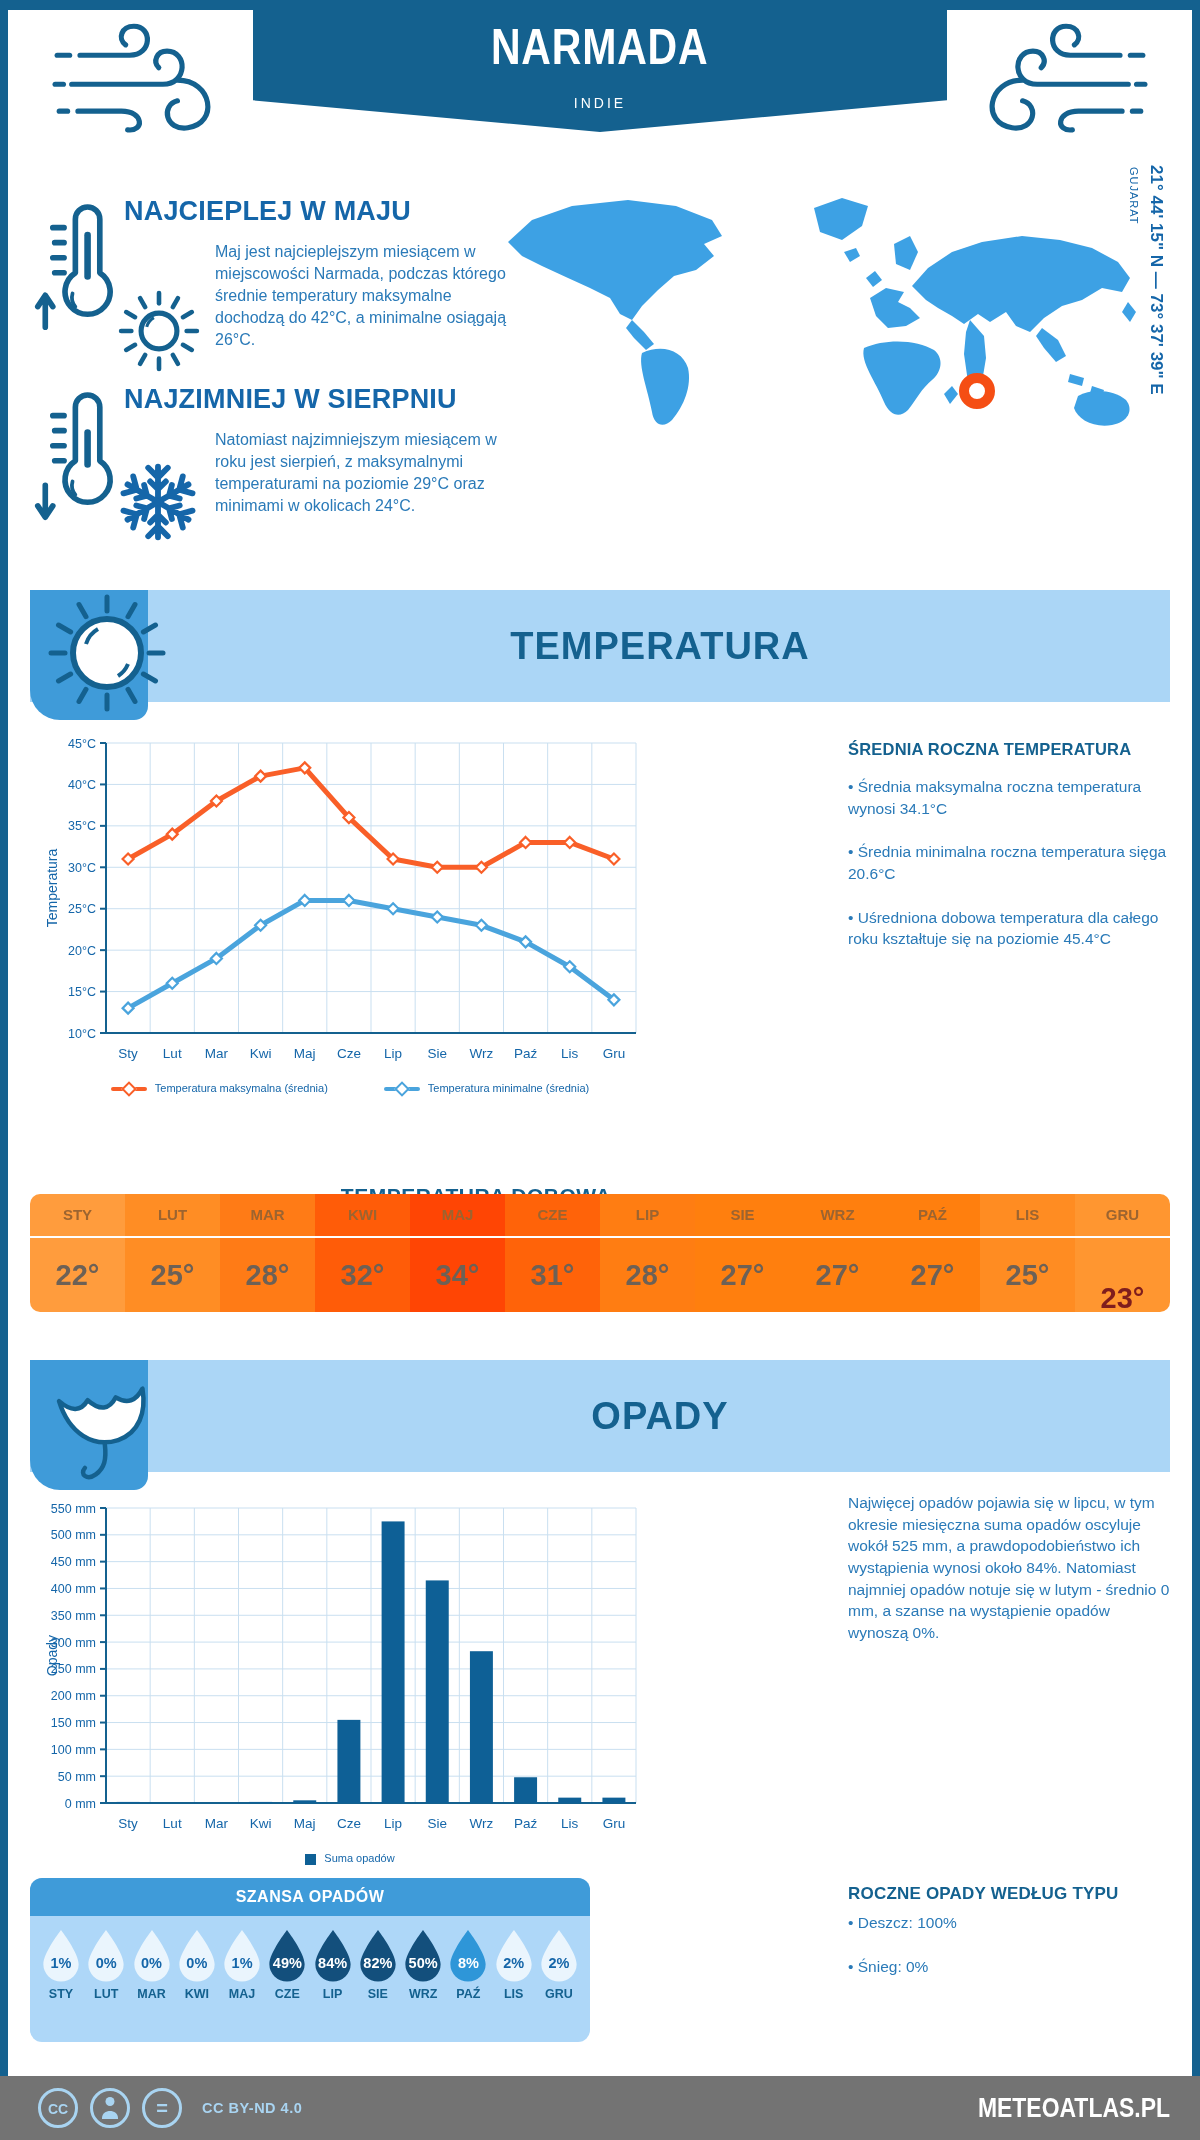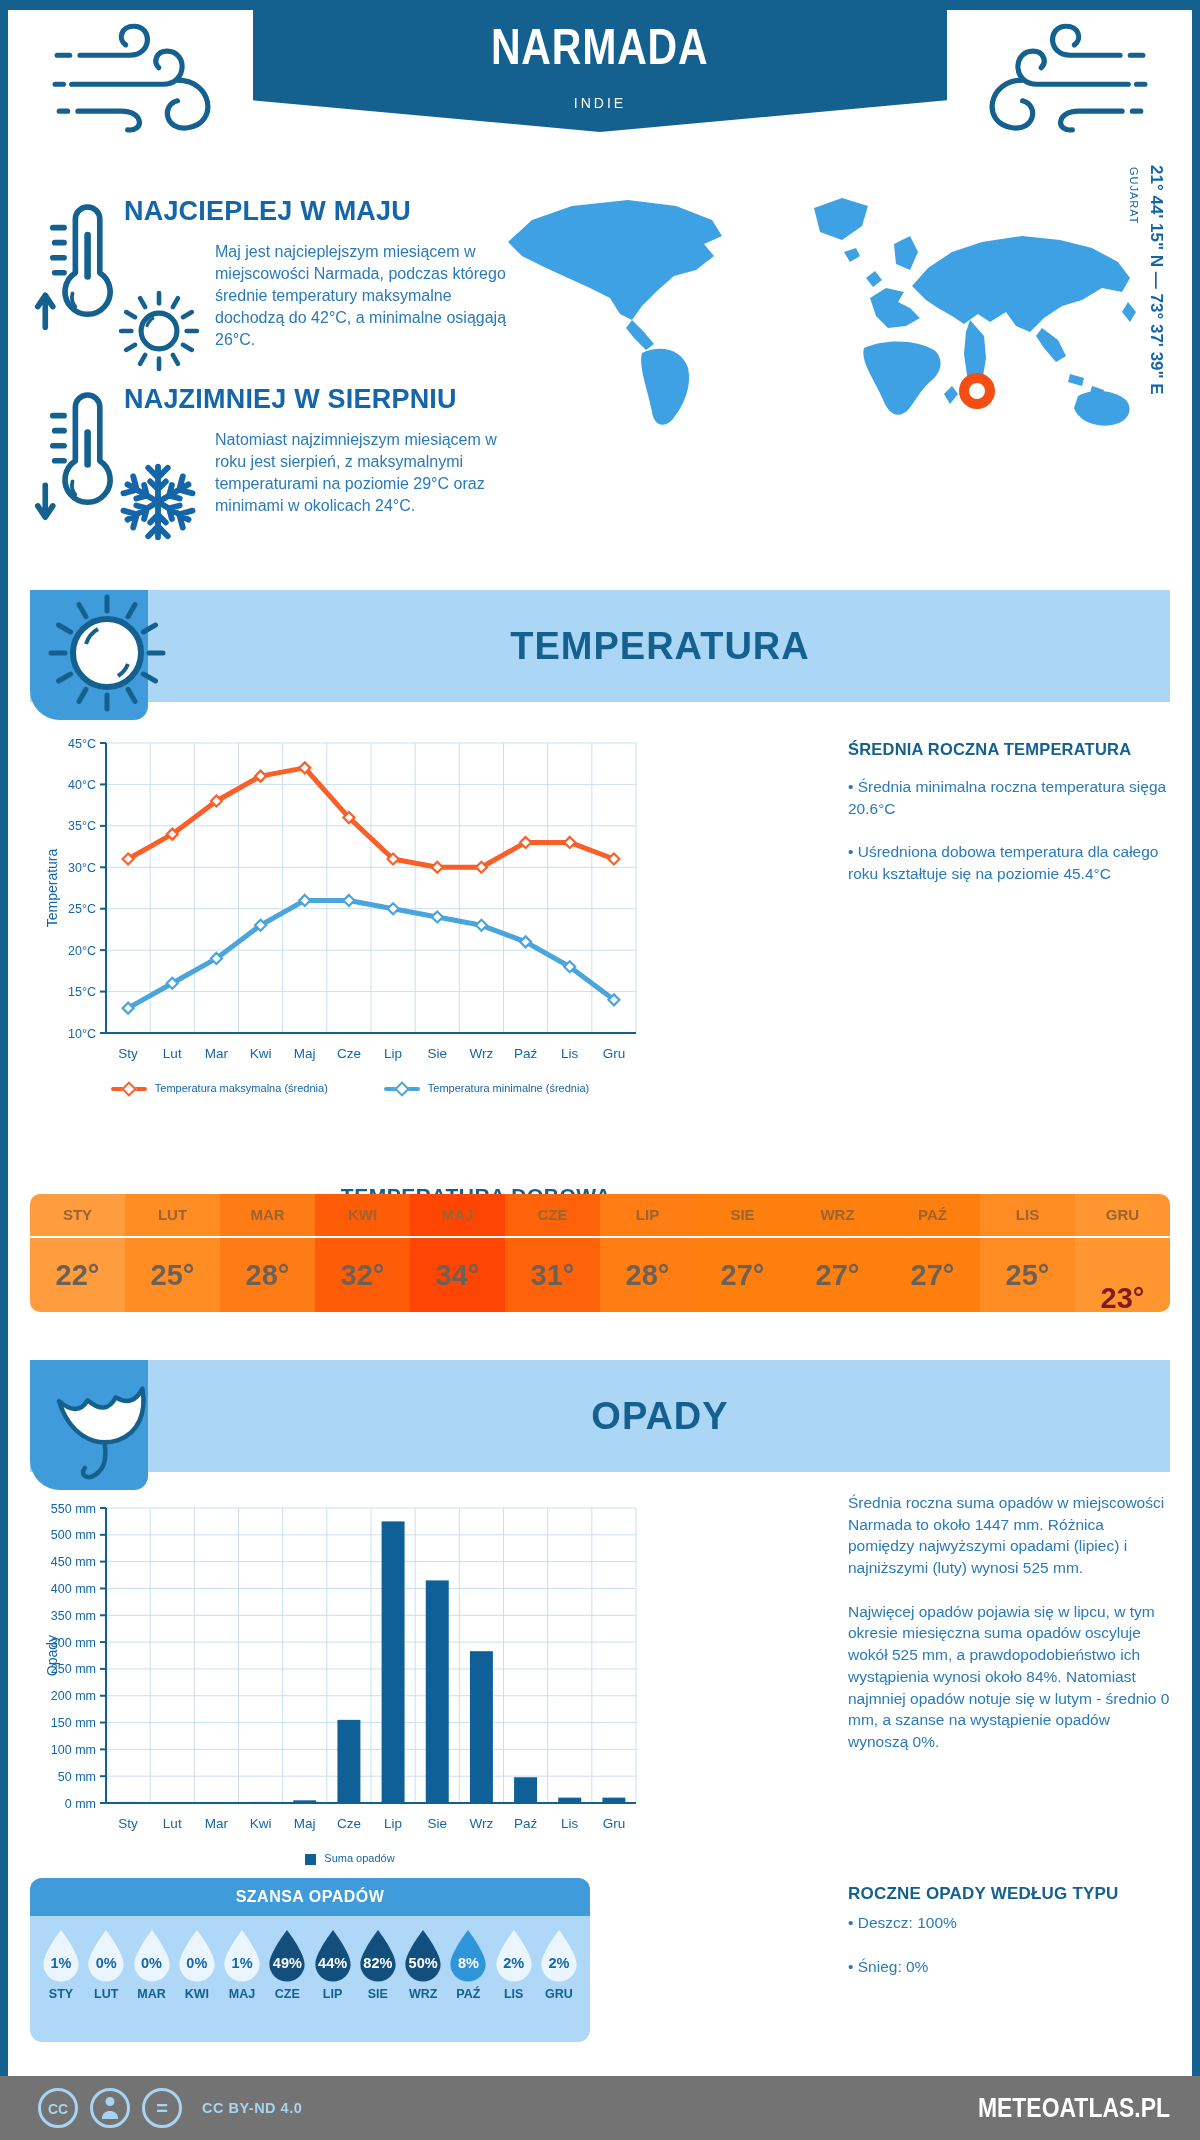--- a/index.html
+++ b/index.html
@@ -294,20 +294,21 @@
     <span>
       <span class="lswatch" style="background: rgb(249, 95, 40); border-color: rgb(249, 95, 40);"><i></i></span><span>Temperatura maksymalna (średnia)</span>
     </span>
     <span>
       <span class="lswatch" style="background: rgb(74, 164, 221); border-color: rgb(74, 164, 221);"><i></i></span><span>Temperatura minimalne (średnia)</span>
     </span>
   </div>
 
   <div class="abs sum-title" style="left:848px;top:740px;width:324px">ŚREDNIA ROCZNA TEMPERATURA</div>
   <div class="abs sum-text" style="left:848px;top:776px;width:324px">
+      <p>• Średnia maksymalna roczna temperatura wynosi 34.1°C</p>
       <p>• Średnia minimalna roczna temperatura sięga 20.6°C</p>
       <p>• Uśredniona dobowa temperatura dla całego roku kształtuje się na poziomie 45.4°C</p>
     </div>
 
   <div class="abs daily-title" style="left:0;top:1184px;width:952px">TEMPERATURA DOBOWA</div>
   <div class="abs daily-table" style="left:30px;top:1194px;width:1140px;height:118px">
       <div class="daily-cell" style="background: rgb(255, 156, 61);">
         <div class="daily-month" style="color: rgb(156, 100, 48);">STY</div>
         <div class="daily-value" style="color: rgb(109, 97, 86);">22°</div>
       </div>
@@ -443,21 +444,20 @@
       <rect x="516.2666666666667" y="299.6363636363636" width="22.966666666666665" height="5.363636363636374" fill="#0e6096"></rect>
       <rect x="560.4333333333333" y="299.6363636363636" width="22.966666666666665" height="5.363636363636374" fill="#0e6096"></rect>
     </svg>
   <div class="abs legend-row" style="left:50px;top:1852px;width:600px">
     <span>
       <span class="sq-swatch" style="background: rgb(14, 96, 150);"></span><span>Suma opadów</span>
     </span>
   </div>
 
   <div class="abs sum-text" style="left:848px;top:1492px;width:324px">
-      <p>Średnia roczna suma opadów w miejscowości Narmada to około 1447 mm. Różnica pomiędzy najwyższymi opadami (lipiec) i najniższymi (luty) wynosi 525 mm.</p>
       <p>Najwięcej opadów pojawia się w lipcu, w tym okresie miesięczna suma opadów oscyluje wokół 525 mm, a prawdopodobieństwo ich wystąpienia wynosi około 84%. Natomiast najmniej opadów notuje się w lutym - średnio 0 mm, a szanse na wystąpienie opadów wynoszą 0%.</p>
     </div>
   <div class="abs sum-title" style="left:848px;top:1884px;width:324px;font-size:17px">ROCZNE OPADY WEDŁUG TYPU</div>
   <div class="abs sum-text" style="left:848px;top:1912px;width:324px">
       <p>• Deszcz: 100%</p>
       <p>• Śnieg: 0%</p>
     </div>
 
   <div class="abs chance-box" style="left:30px;top:1878px;width:560px;height:164px">
     <div class="chance-head">SZANSA OPADÓW</div>
@@ -501,21 +501,21 @@
           <svg width="42" height="54" viewBox="0 0 40 52">
             <path d="M20,1 C20,1 37,23 37,34 A17,16.5 0 1 1 3,34 C3,23 20,1 20,1 Z" fill="#134f7c"></path>
           </svg>
           <span class="pct" style="color:#ffffff">49%</span>
           <div class="mon">CZE</div>
         </div>
         <div class="drop">
           <svg width="42" height="54" viewBox="0 0 40 52">
             <path d="M20,1 C20,1 37,23 37,34 A17,16.5 0 1 1 3,34 C3,23 20,1 20,1 Z" fill="#134f7c"></path>
           </svg>
-          <span class="pct" style="color:#ffffff">44%</span>
+          <span class="pct" style="color:#ffffff">84%</span>
           <div class="mon">LIP</div>
         </div>
         <div class="drop">
           <svg width="42" height="54" viewBox="0 0 40 52">
             <path d="M20,1 C20,1 37,23 37,34 A17,16.5 0 1 1 3,34 C3,23 20,1 20,1 Z" fill="#134f7c"></path>
           </svg>
           <span class="pct" style="color:#ffffff">82%</span>
           <div class="mon">SIE</div>
         </div>
         <div class="drop">

